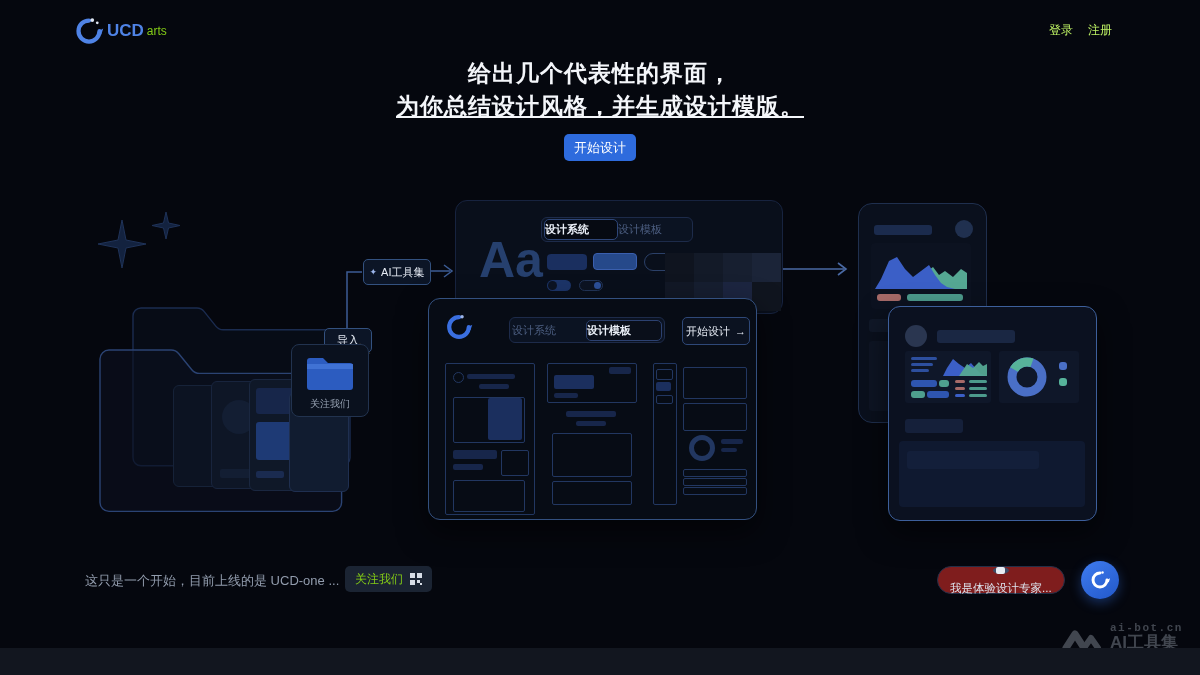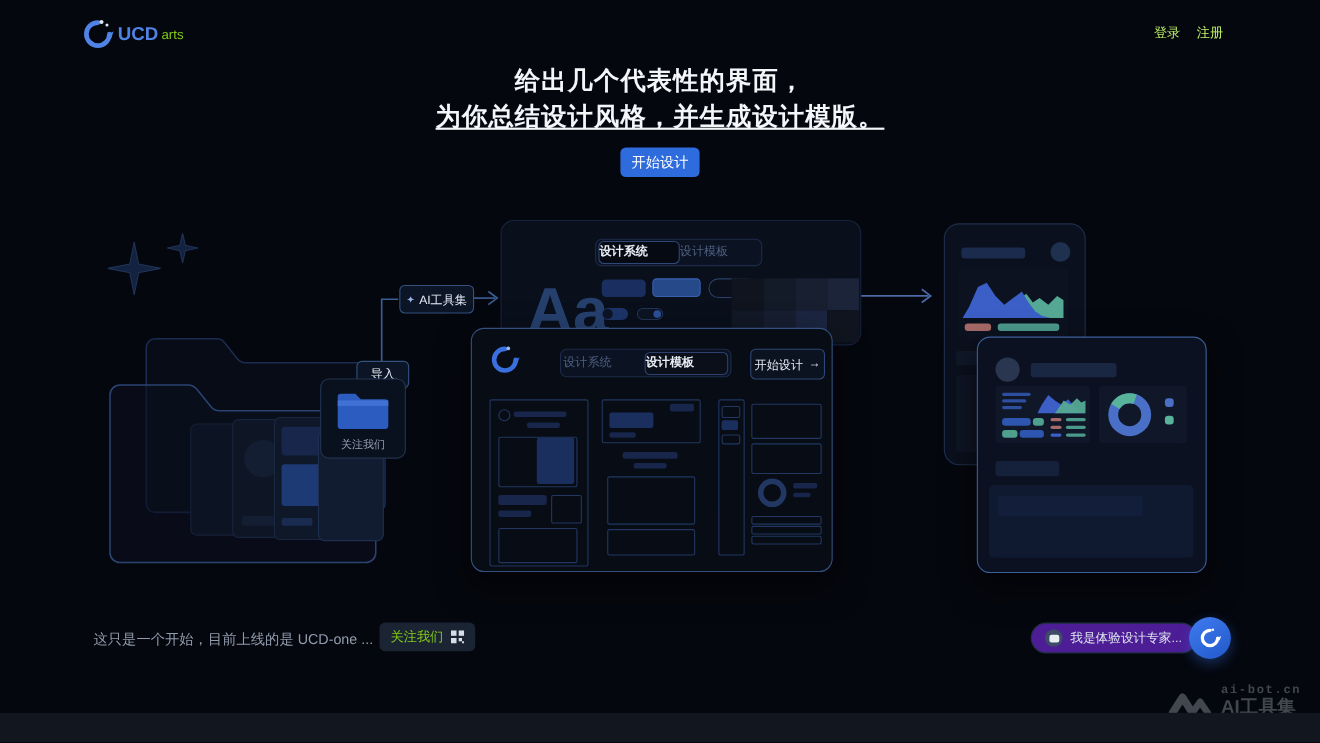--- a/index.html
+++ b/index.html
@@ -11,21 +11,21 @@
   .cta{display:flex;align-items:center;justify-content:center;background:#2e6bdd;border-radius:5px;color:#fff;font-size:13px;cursor:pointer;}
   .btn-ill{display:flex;align-items:center;justify-content:center;gap:4px;background:#0c1526;border:1px solid #33517f;border-radius:5px;color:#e6ebf4;font-size:11px;}
   .tab-group{display:flex;align-items:center;background:#0b1322;border:1px solid #1d2b4a;border-radius:6px;padding:2px;}
   .tab{flex:1;text-align:left;font-size:11px;line-height:21px;color:#4d5f82;border-radius:5px;white-space:nowrap;}
   .tab.active{background:#060a12;border:1px solid #2e4678;color:#e9eef6;font-weight:bold;line-height:19px;}
   .wf{position:absolute;border:1px solid #223761;border-radius:2px;}
   .wfill{position:absolute;background:#17264a;border-radius:2px;}
   .wfill2{position:absolute;background:#1b2f5e;border-radius:2px;}
   .dim{color:#929cad;}
   .pill-seg{position:absolute;border-radius:3px;}
-  .chat-pill{display:flex;align-items:center;gap:7px;background:#4c1d95;border:1px solid #232f48;border-radius:15px;padding:0 12px;cursor:pointer;}
+  .chat-pill{display:flex;align-items:center;gap:7px;background:#7f1d1d;border:1px solid #232f48;border-radius:15px;padding:0 12px;cursor:pointer;flex-direction:column;}
   .chat-ico{width:16px;height:16px;border-radius:50%;background:#3e4b66;display:flex;align-items:center;justify-content:center;}
   .chat-glyph{width:9px;height:7px;background:#e8edf4;border-radius:2px;}
   .wm{color:#41464f;}
 </style>
 </head>
 <body>
 
 <div id="app">
 
   <div class="abs" style="left:74px;top:16px;display:flex;align-items:center;gap:3px;">
@@ -95,21 +95,21 @@
       <rect x="3" y="11" width="46" height="5" fill="#4678d8" opacity="0.8"></rect>
     </svg>
     <div style="position:absolute;bottom:5px;width:100%;text-align:center;font-size:10px;color:#97a2b3;">关注我们</div>
   </div>
 
   <div class="abs" style="left:455px;top:200px;width:326px;height:112px;background:#090f1b;border:1px solid #17233f;border-radius:12px;">
     <div class="tab-group" style="position:absolute;left:85px;top:16px;width:152px;height:25px;box-sizing:border-box;">
       <div class="tab active">设计系统</div>
       <div class="tab">设计模板</div>
     </div>
-    <div class="abs" style="left:23px;top:34px;font-size:58px;font-weight:bold;color:#26406e;line-height:1;margin-top:19px;">Aa</div>
+    <div class="abs" style="left:23px;top:34px;font-size:50px;font-weight:bold;color:#26406e;line-height:1;">Aa</div>
     <div class="abs" style="left:91px;top:53px;width:40px;height:16px;background:#1a2f5f;border-radius:4px;"></div>
     <div class="abs" style="left:137px;top:52px;width:44px;height:17px;background:#26498a;border:1px solid #3a5fae;border-radius:4px;box-sizing:border-box;"></div>
     <div class="abs" style="left:188px;top:52px;width:44px;height:18px;border:1px solid #2b4068;border-radius:9px;box-sizing:border-box;"></div>
     <div class="abs" style="left:91px;top:79px;width:24px;height:11px;background:#1c3468;border-radius:6px;">
       <div style="position:absolute;left:1px;top:1px;width:9px;height:9px;border-radius:50%;background:#0c1322;"></div>
     </div>
     <div class="abs" style="left:123px;top:79px;width:24px;height:11px;background:#0c1322;border:1px solid #223457;border-radius:6px;box-sizing:border-box;">
       <div style="position:absolute;right:1px;top:1px;width:7px;height:7px;border-radius:50%;background:#2c4f97;"></div>
     </div>
     <div class="abs" style="left:209px;top:52px;width:116px;height:58px;display:grid;grid-template-columns:repeat(4,1fr);grid-template-rows:repeat(2,1fr);">

